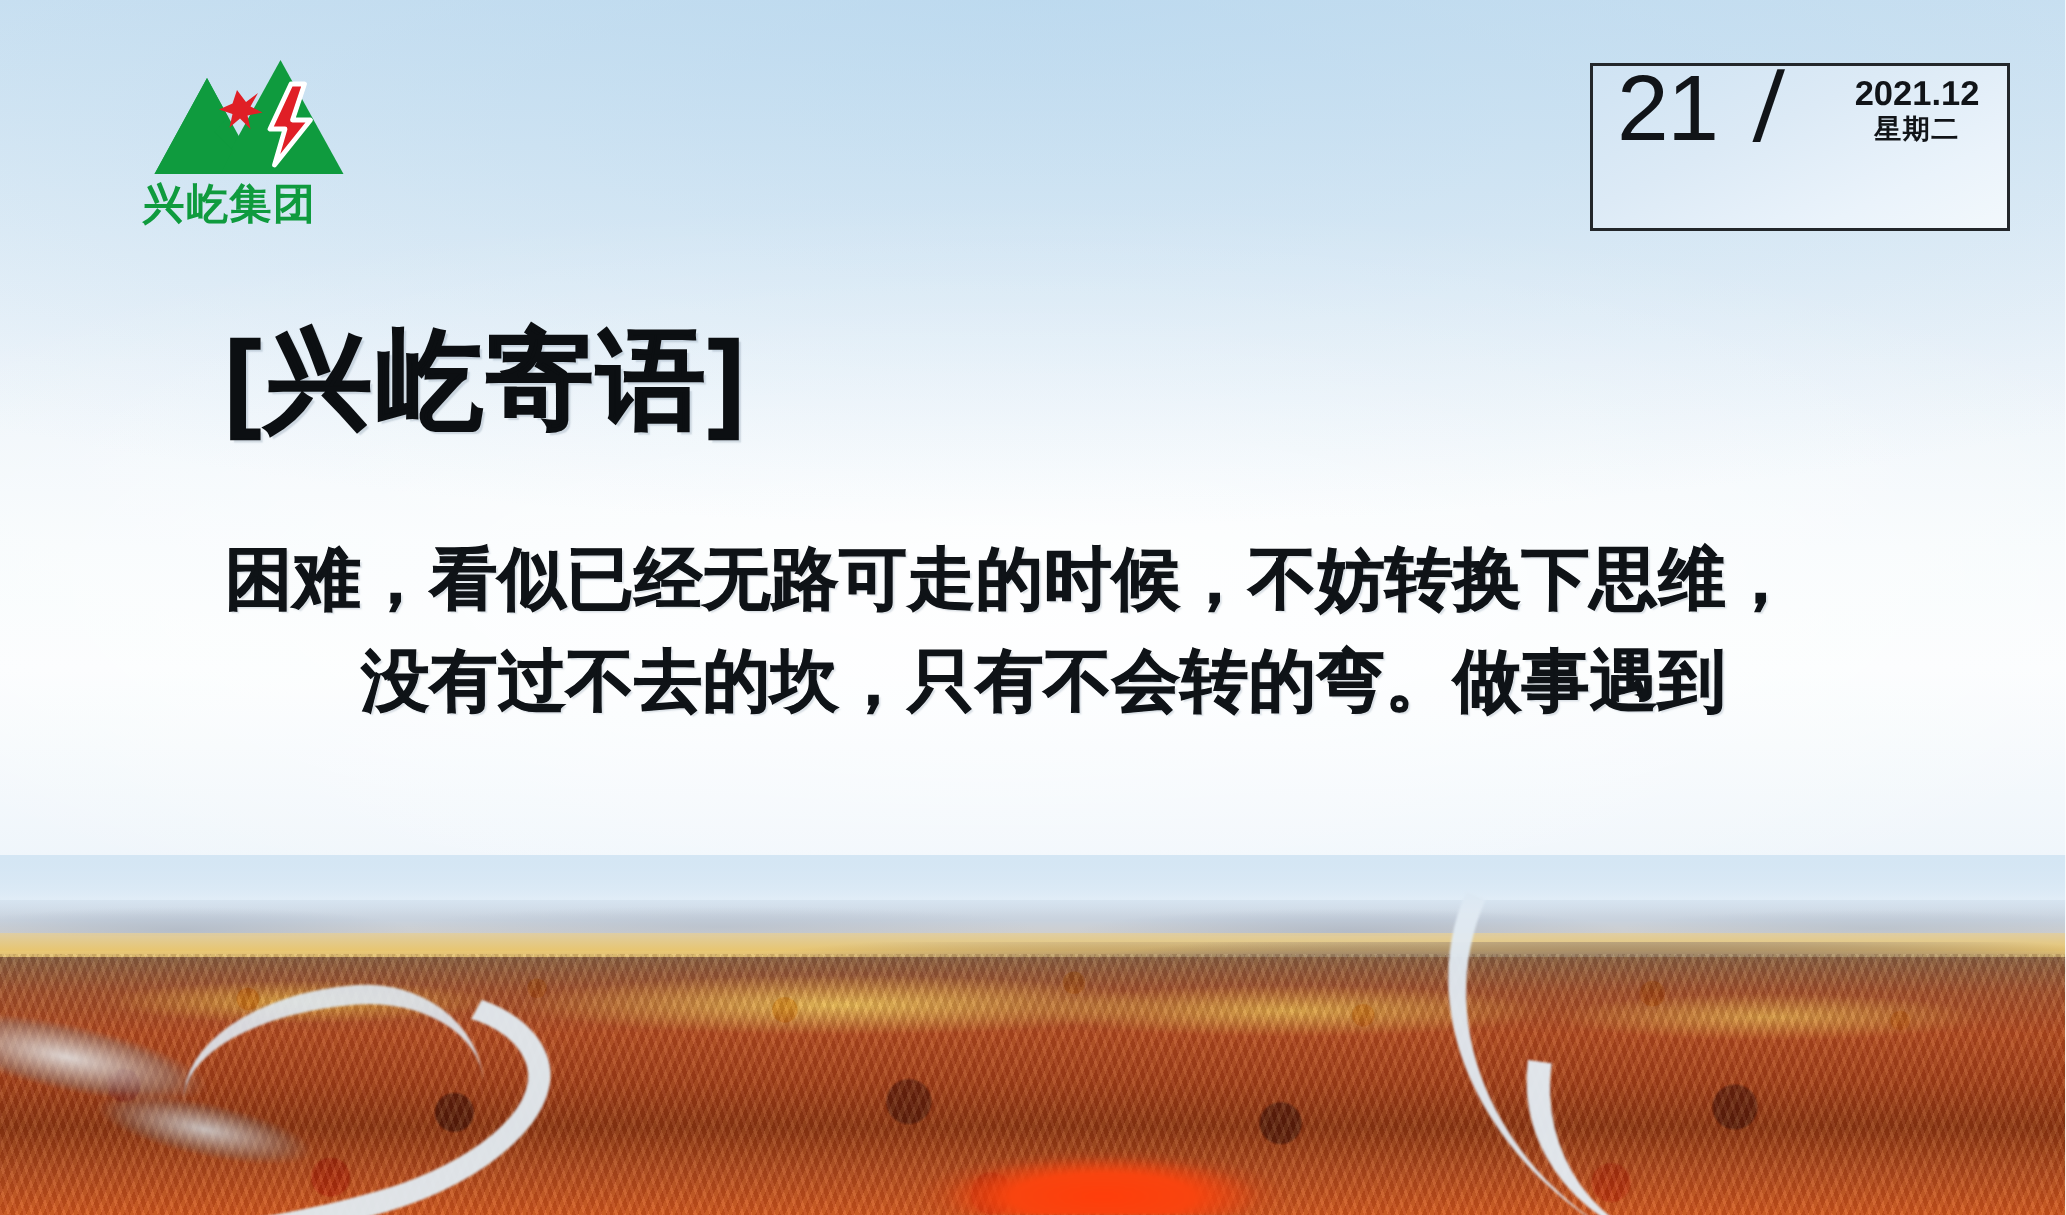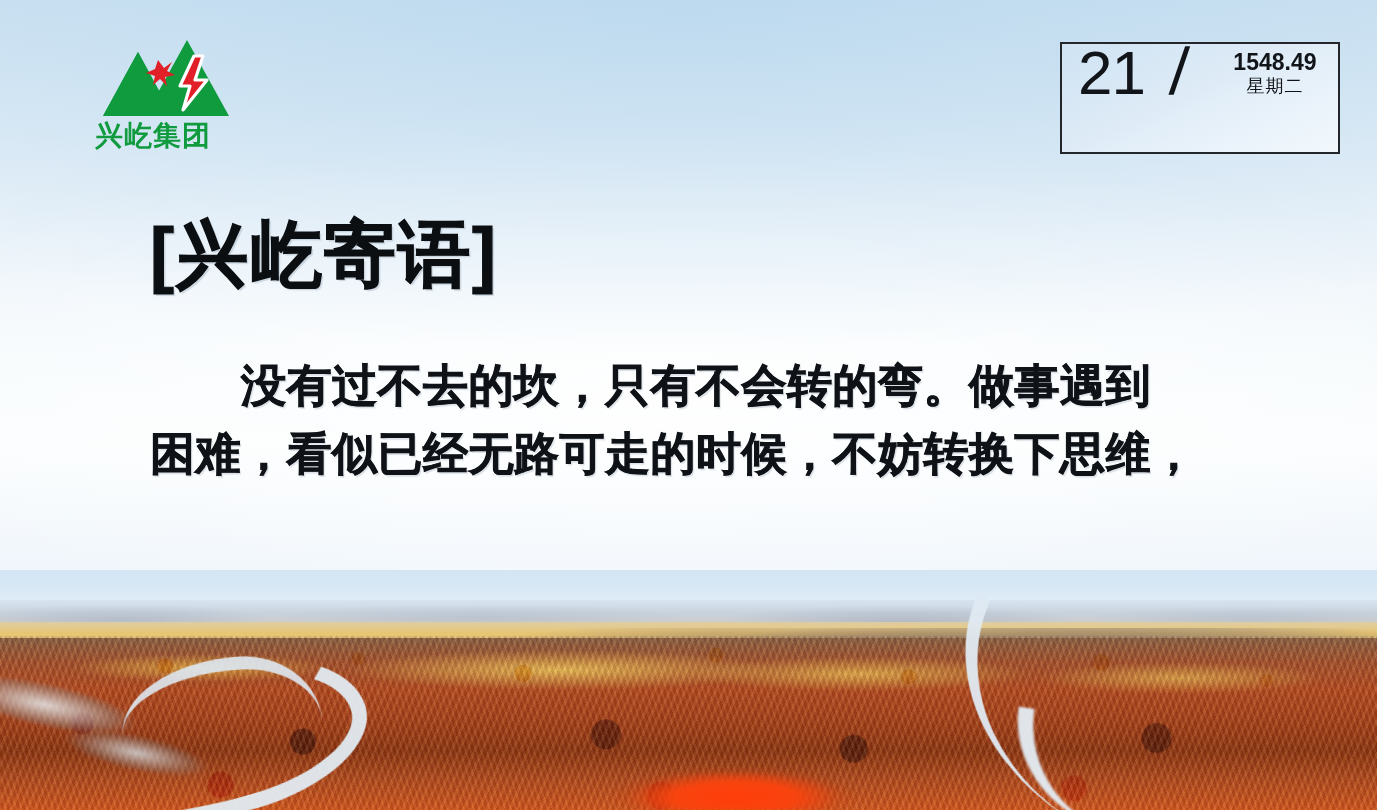--- a/index.html
+++ b/index.html
@@ -70,21 +70,21 @@
   .datecard {
     position: absolute;
     left: 1060px;
     top: 42px;
     width: 280px;
     height: 112px;
     border: 2px solid #23272b;
     background: linear-gradient(155deg, #cfe3f3 0%, #dceaf6 40%, #eaf3fb 75%, #f2f8fc 100%);
     box-sizing: border-box;
     display: flex;
-    flex-direction: column;
+    flex-direction: row;
     justify-content: flex-start;
   }
   .datecard-top {
     display: flex;
     align-items: flex-start;
     height: 72px;
     padding: 2px 0 0 0;
   }
   .dc-daywrap {
     width: 152px;
@@ -118,21 +118,21 @@
   }
   .dc-ym {
     font-size: 23px;
     font-weight: 700;
     line-height: 1.1;
     color: #111418;
     letter-spacing: 0px;
   }
   .dc-week {
     font-size: 18px;
-    font-weight: 400;
+    font-weight: 700;
     line-height: 1.25;
     color: #111418;
     letter-spacing: 1px;
     text-align: center;
   }
   .datecard-bottom {
     display: flex;
     align-items: center;
     height: 36px;
   }
@@ -366,31 +366,31 @@
     <div class="logo-word" style="color:#0f9b3e">兴屹集团</div>
   </div>
 
   <div class="datecard">
     <div class="datecard-top">
       <div class="dc-daywrap">
         <span class="dc-day">21</span>
         <span class="dc-slash">/</span>
       </div>
       <div class="dc-right">
-        <div class="dc-ym">1548.49</div>
+        <div class="dc-ym">2021.12</div>
         <div class="dc-week">星期二</div>
       </div>
     </div>
   </div>
 
   <div class="headline">[兴屹寄语]</div>
 
   <div class="body-copy">
+    <div class="body-line">困难，看似已经无路可走的时候，不妨转换下思维，</div>
     <div class="body-line">　　没有过不去的坎，只有不会转的弯。做事遇到</div>
-    <div class="body-line">困难，看似已经无路可走的时候，不妨转换下思维，</div>
   </div>
 
   <div class="photo">
     <div class="ph-layer ph-sky"></div>
     <div class="ph-layer ph-far"></div>
     <div class="ph-layer ph-far-bumps"></div>
     <div class="ph-layer ph-midband"></div>
     <div class="ph-layer ph-rim"></div>
     <div class="ph-layer ph-forest"></div>
     <div class="ph-layer ph-grove"></div>

